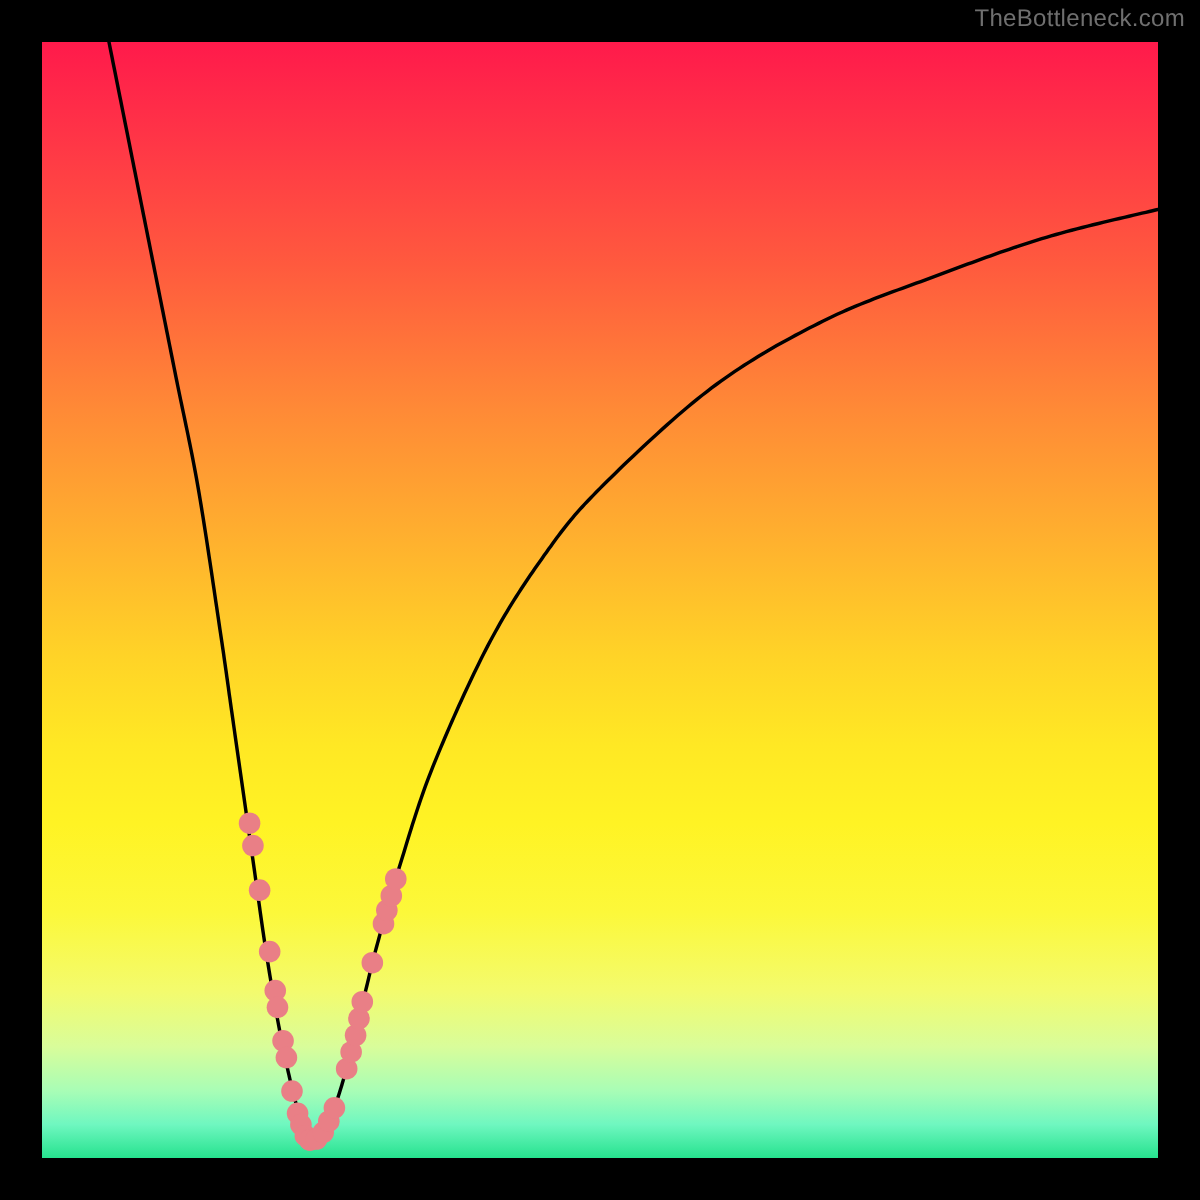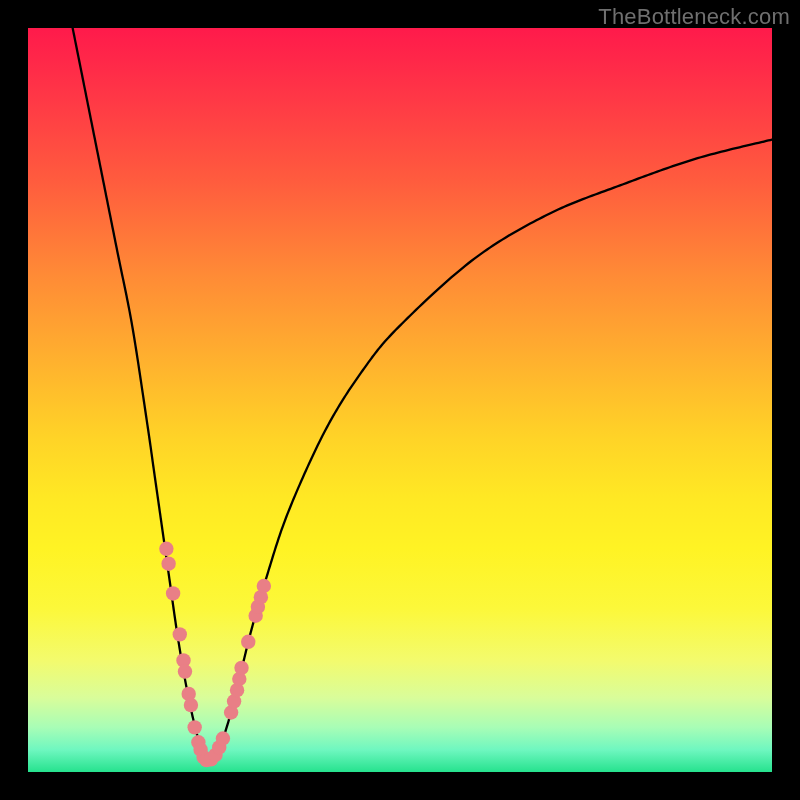--- a/index.html
+++ b/index.html
@@ -46,21 +46,21 @@
       #a8fdb6 94%,
       #6ff7c0 97%,
       #26e28e 100%
     );
   }
   .watermark {
     position: absolute;
     top: 4px;
     right: 10px;
     color: #6f6f6f;
-    font-size: 22px;
+    font-size: 16px;
     font-weight: 500;
     letter-spacing: 0.2px;
     user-select: none;
   }
   svg.curves {
     position: absolute;
     inset: 0;
     width: 100%;
     height: 100%;
   }

